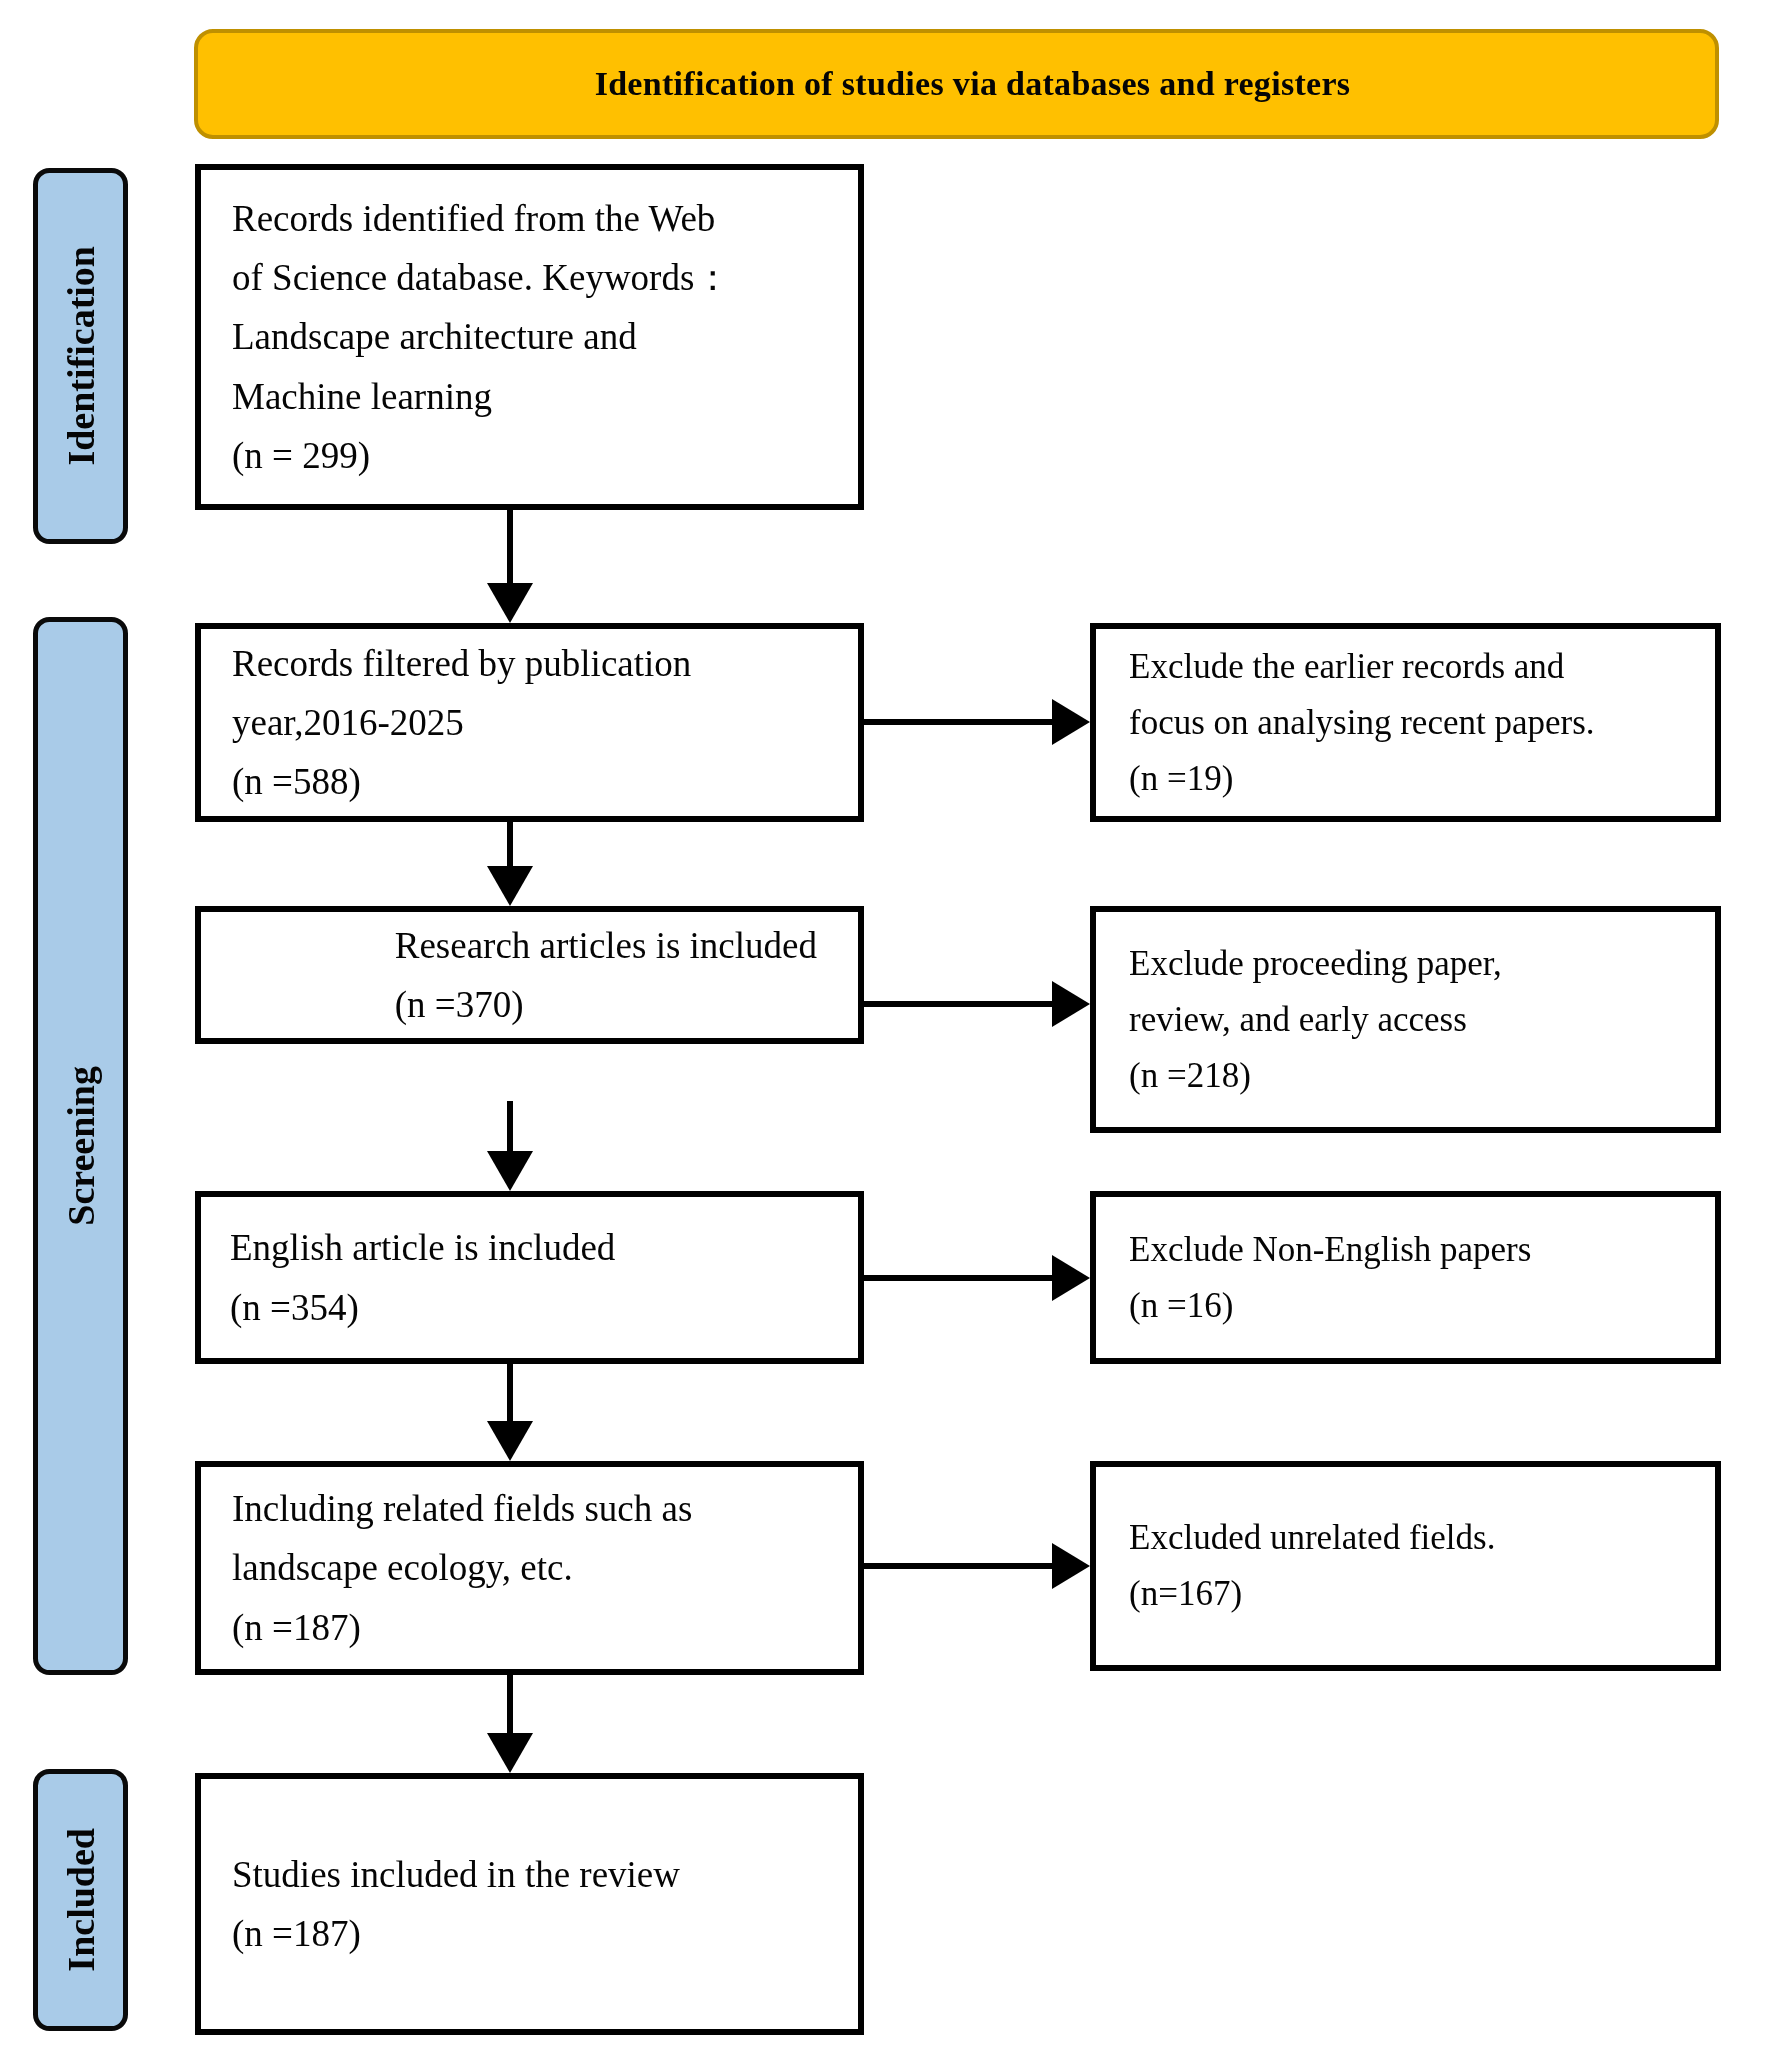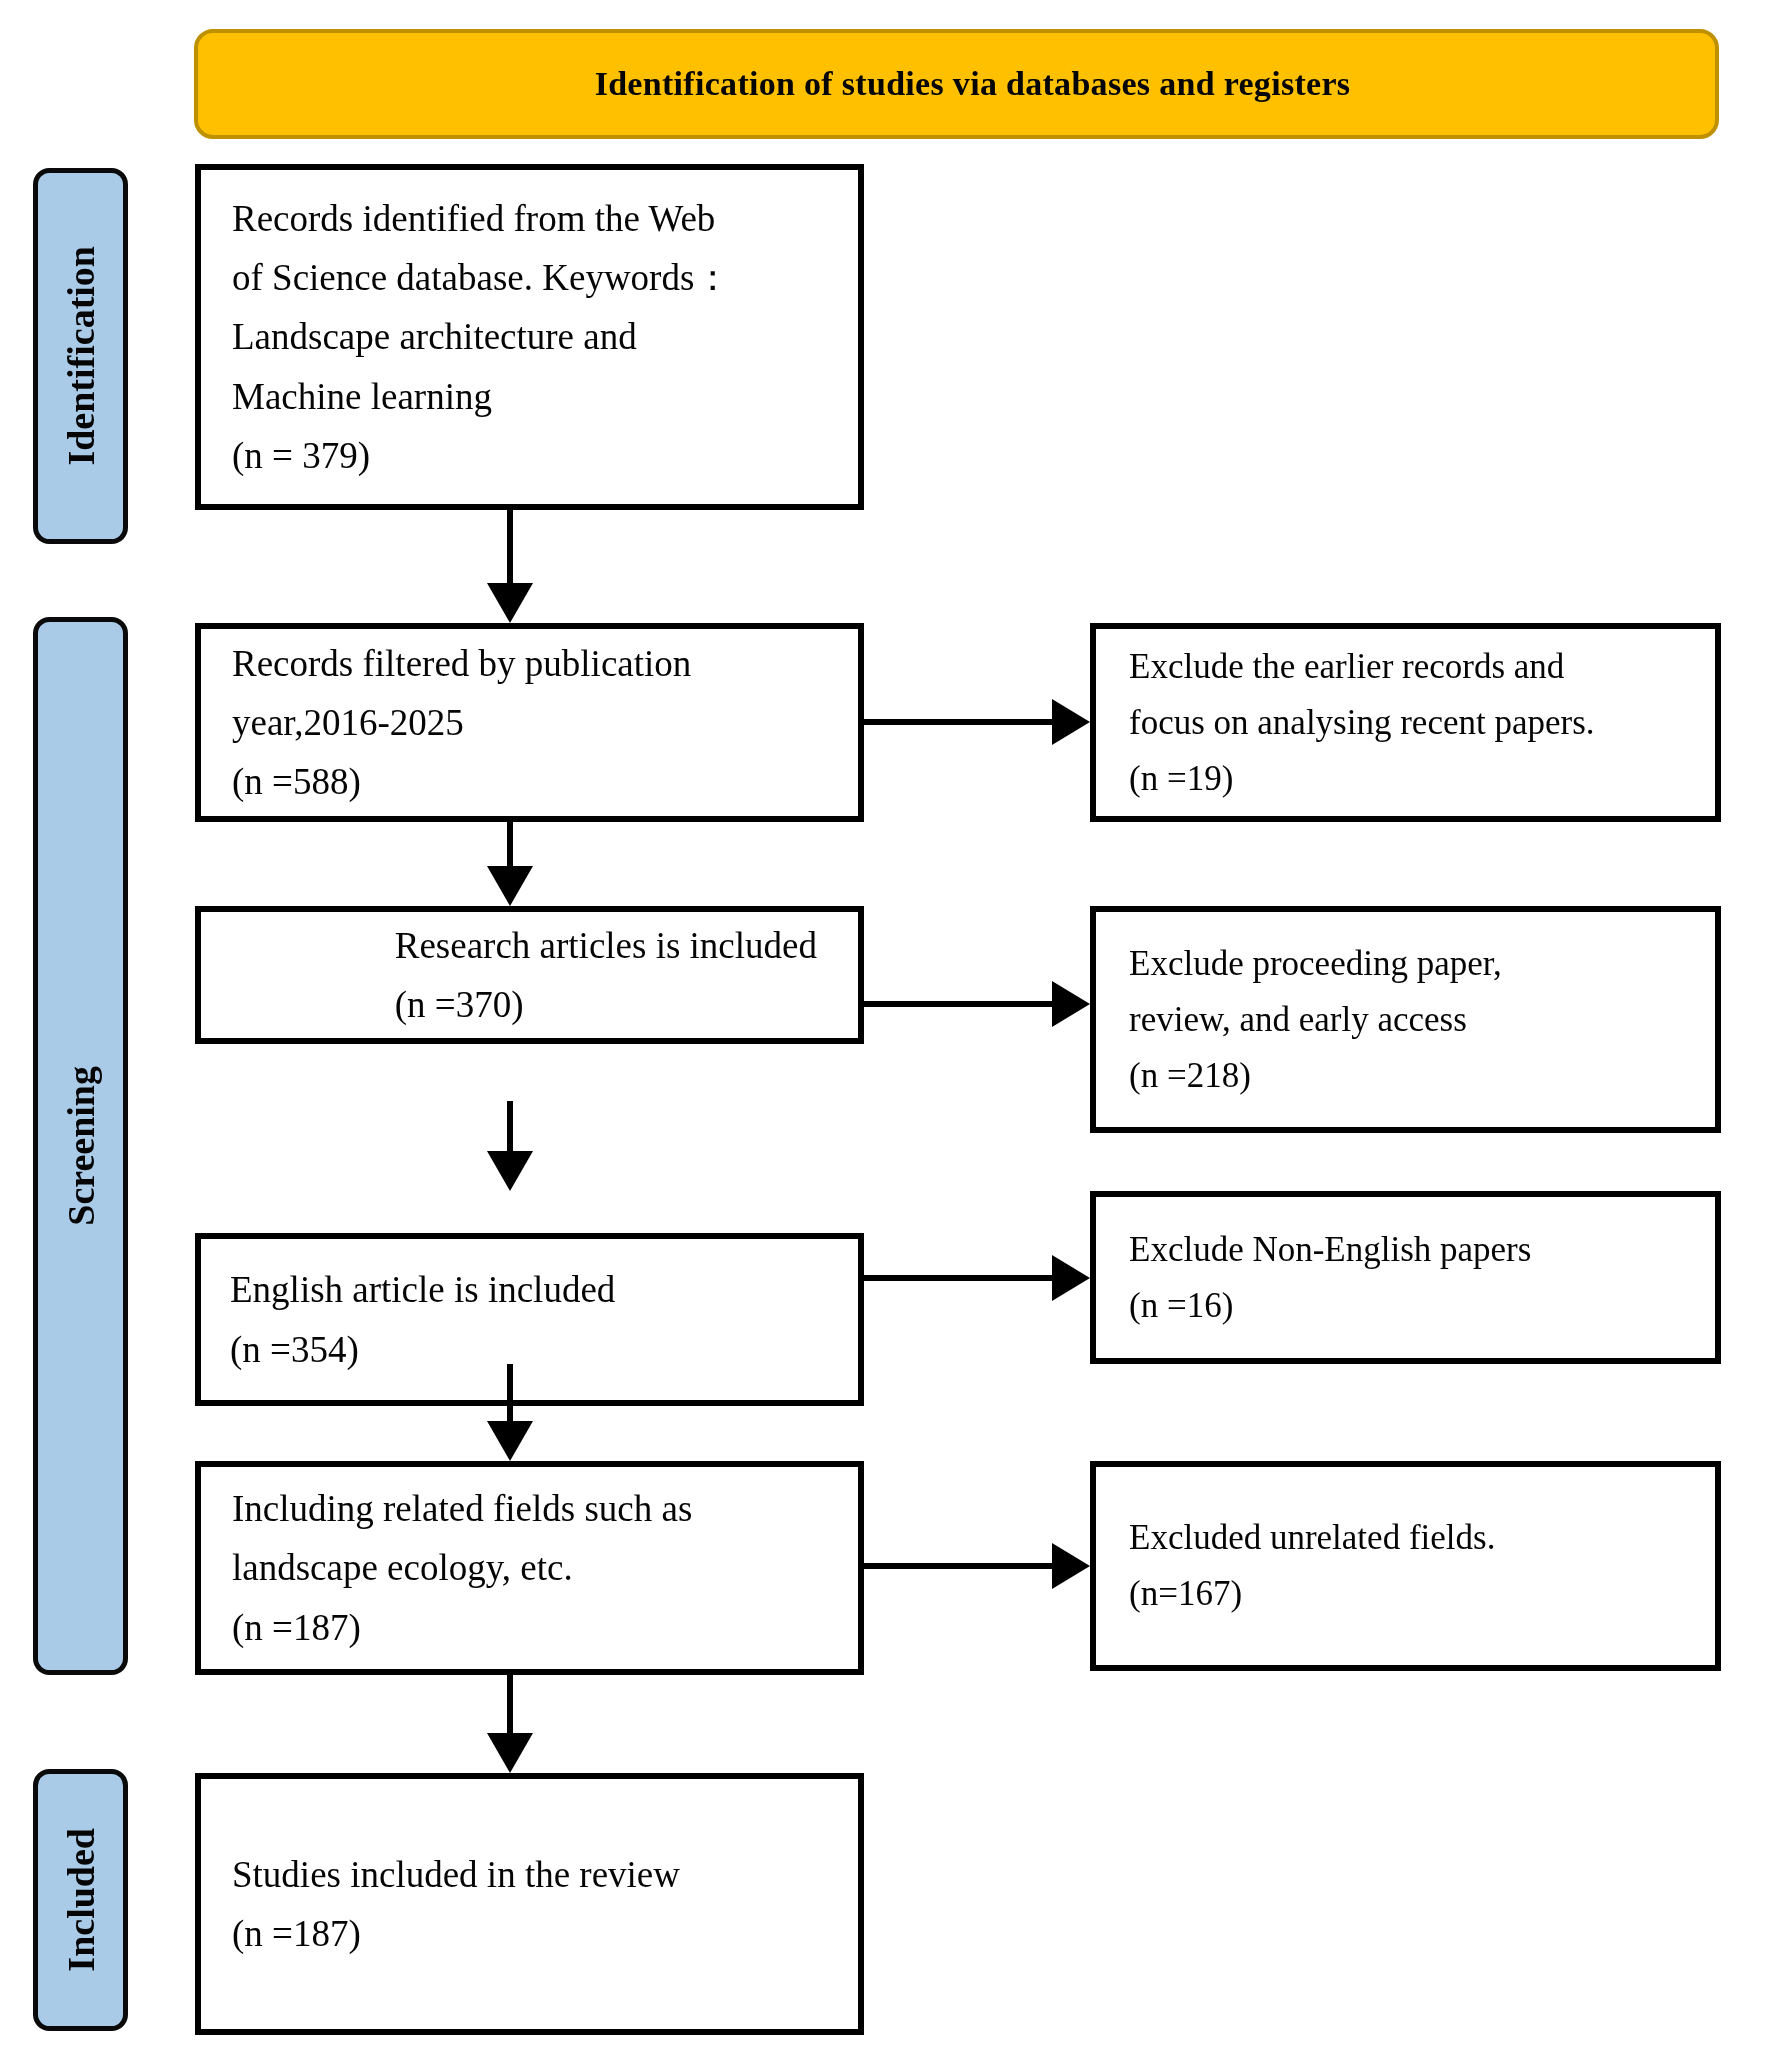--- a/index.html
+++ b/index.html
@@ -42,21 +42,21 @@
     border:6.8px solid var(--box-border,#000);box-sizing:border-box;
     display:flex;flex-direction:column;justify-content:center;
     font-size:37px;line-height:1.6;
   }
   .box .box-text{white-space:pre-line;}
   .main{left:195px;width:669px;padding:13.6px 41px 13.6px 31px;}
   .excl{left:1090px;width:631px;padding:13.6px 12.3px 13.6px 33px;font-size:35px;}
   .b1{top:164px;height:346px;}
   .b2{top:623px;height:199px;}
   .b3{top:906px;height:138px;align-items:flex-end;}
-  .b4{top:1233px;height:173px;padding-left:29px;}
+  .b4{top:1191px;height:173px;padding-left:29px;}
   .b5{top:1461px;height:214px;}
   .b6{top:1773px;height:262px;}
   .e1{top:623px;height:199px;}
   .e2{top:906px;height:227px;}
   .e3{top:1191px;height:173px;}
   .e4{top:1461px;height:210px;}
   
   .va{position:absolute;left:487px;width:46px;}
   .va .shaft{position:absolute;left:20.4px;top:0;bottom:37px;width:5.5px;background:#000;}
   .va .head{position:absolute;left:0;bottom:0;width:0;height:0;
@@ -94,21 +94,21 @@
   </div>
   <div class="stage stage-included">
     <span class="stage-text">Included</span>
   </div>
 
   <div class="box main b1">
     <div class="box-text">Records identified from the Web
 of Science database. Keywords：
 Landscape architecture and
 Machine learning
-(n = 379)</div>
+(n = 299)</div>
   </div>
   <div class="box main b2">
     <div class="box-text">Records filtered by publication
 year,2016-2025
 (n =588)</div>
   </div>
   <div class="box main b3">
     <div class="box-text">Research articles is included
 (n =370)</div>
   </div>

